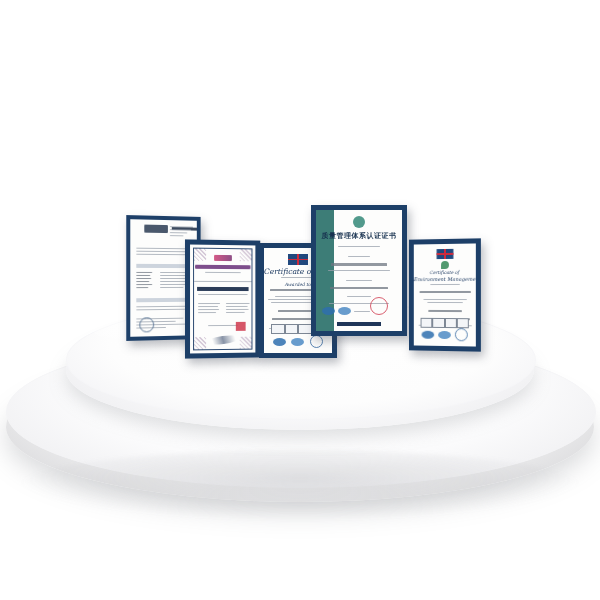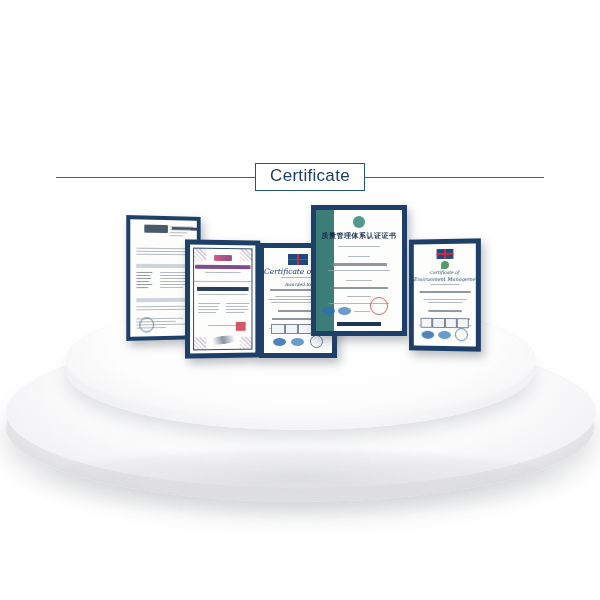--- a/index.html
+++ b/index.html
@@ -141,25 +141,20 @@
   .center-lines{position:absolute;left:0;right:0;display:flex;flex-direction:column;align-items:center;gap:2px;}
   .left-lines{position:absolute;display:flex;flex-direction:column;gap:2px;}
   .two-col{position:absolute;display:flex;justify-content:space-between;}
   .col{display:flex;flex-direction:column;gap:2px;}
 </style>
 </head>
 <body>
 
 <div id="stage">
 
-  <div class="title-row">
-    <div class="rule left"></div>
-    <div class="title-box">Certificate</div>
-    <div class="rule right"></div>
-  </div>
 
   <div class="podium-wrap">
     <div class="tier tier-bottom"></div>
     <div class="tier tier-bottom-top"></div>
     <div class="tier tier-mid"></div>
     <div class="tier tier-mid-top"></div>
     <div class="tier tier-hl"></div>
     <div class="rim-shadow"></div>
   </div>
 

